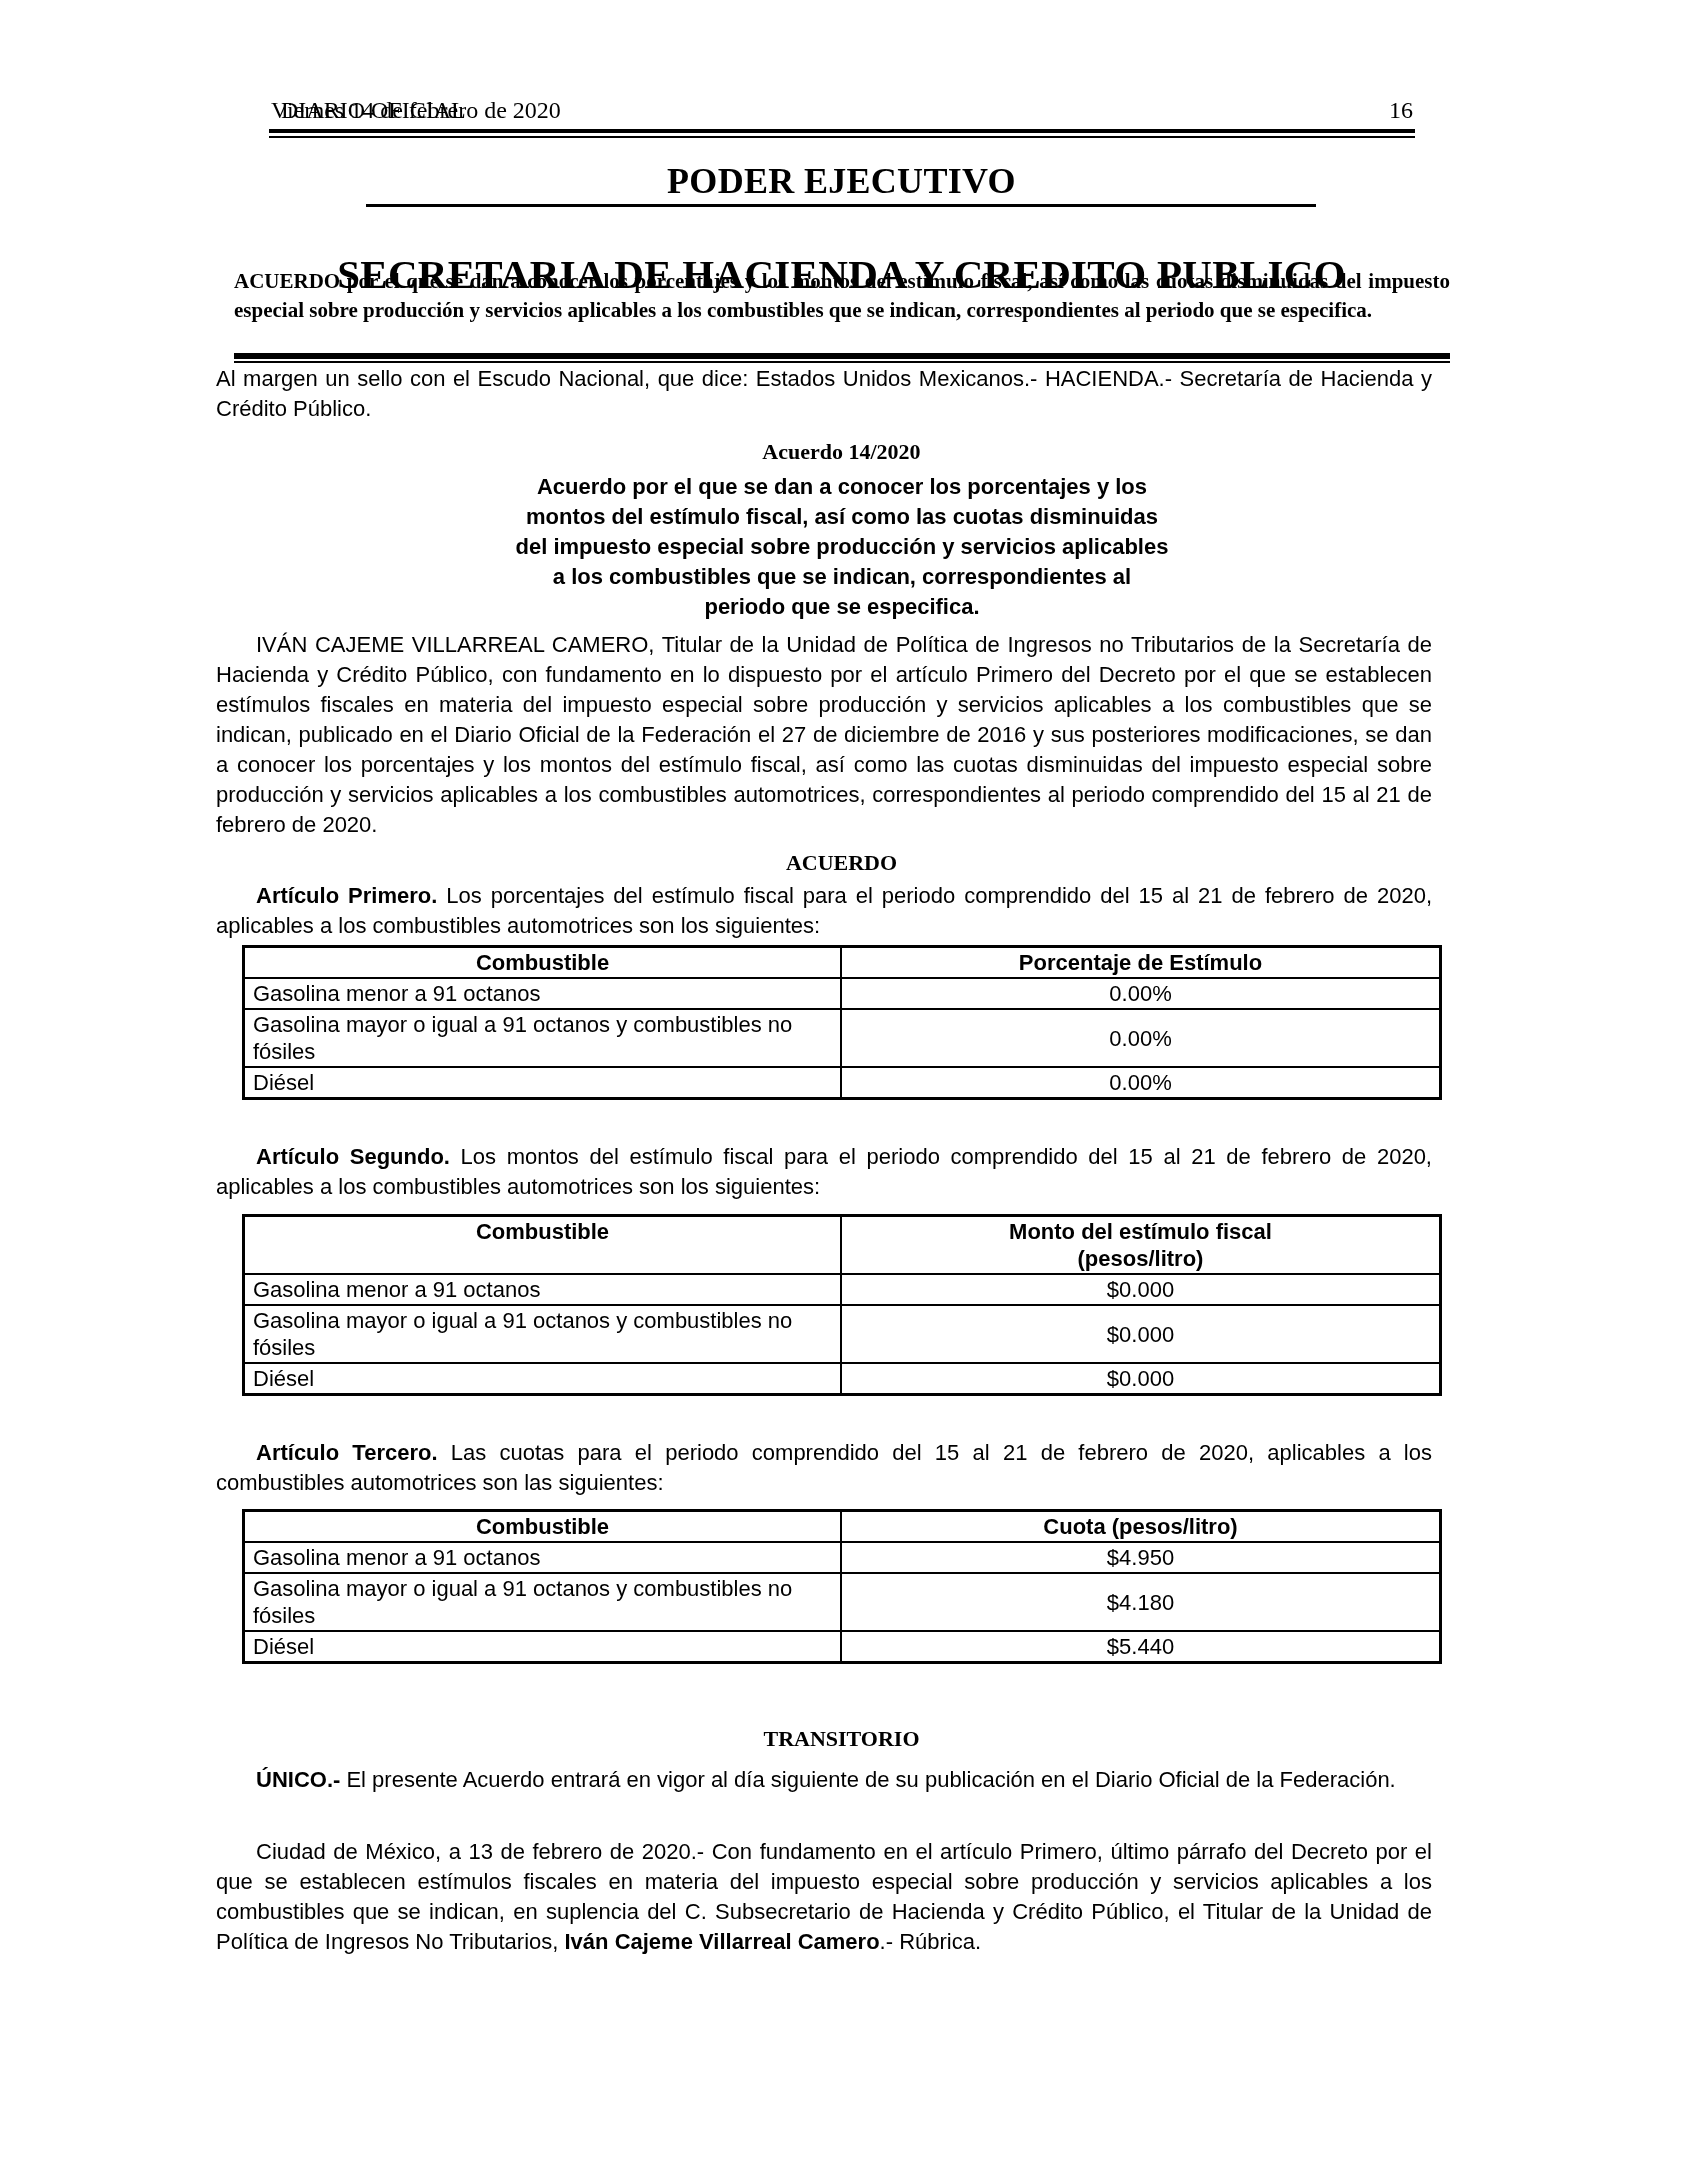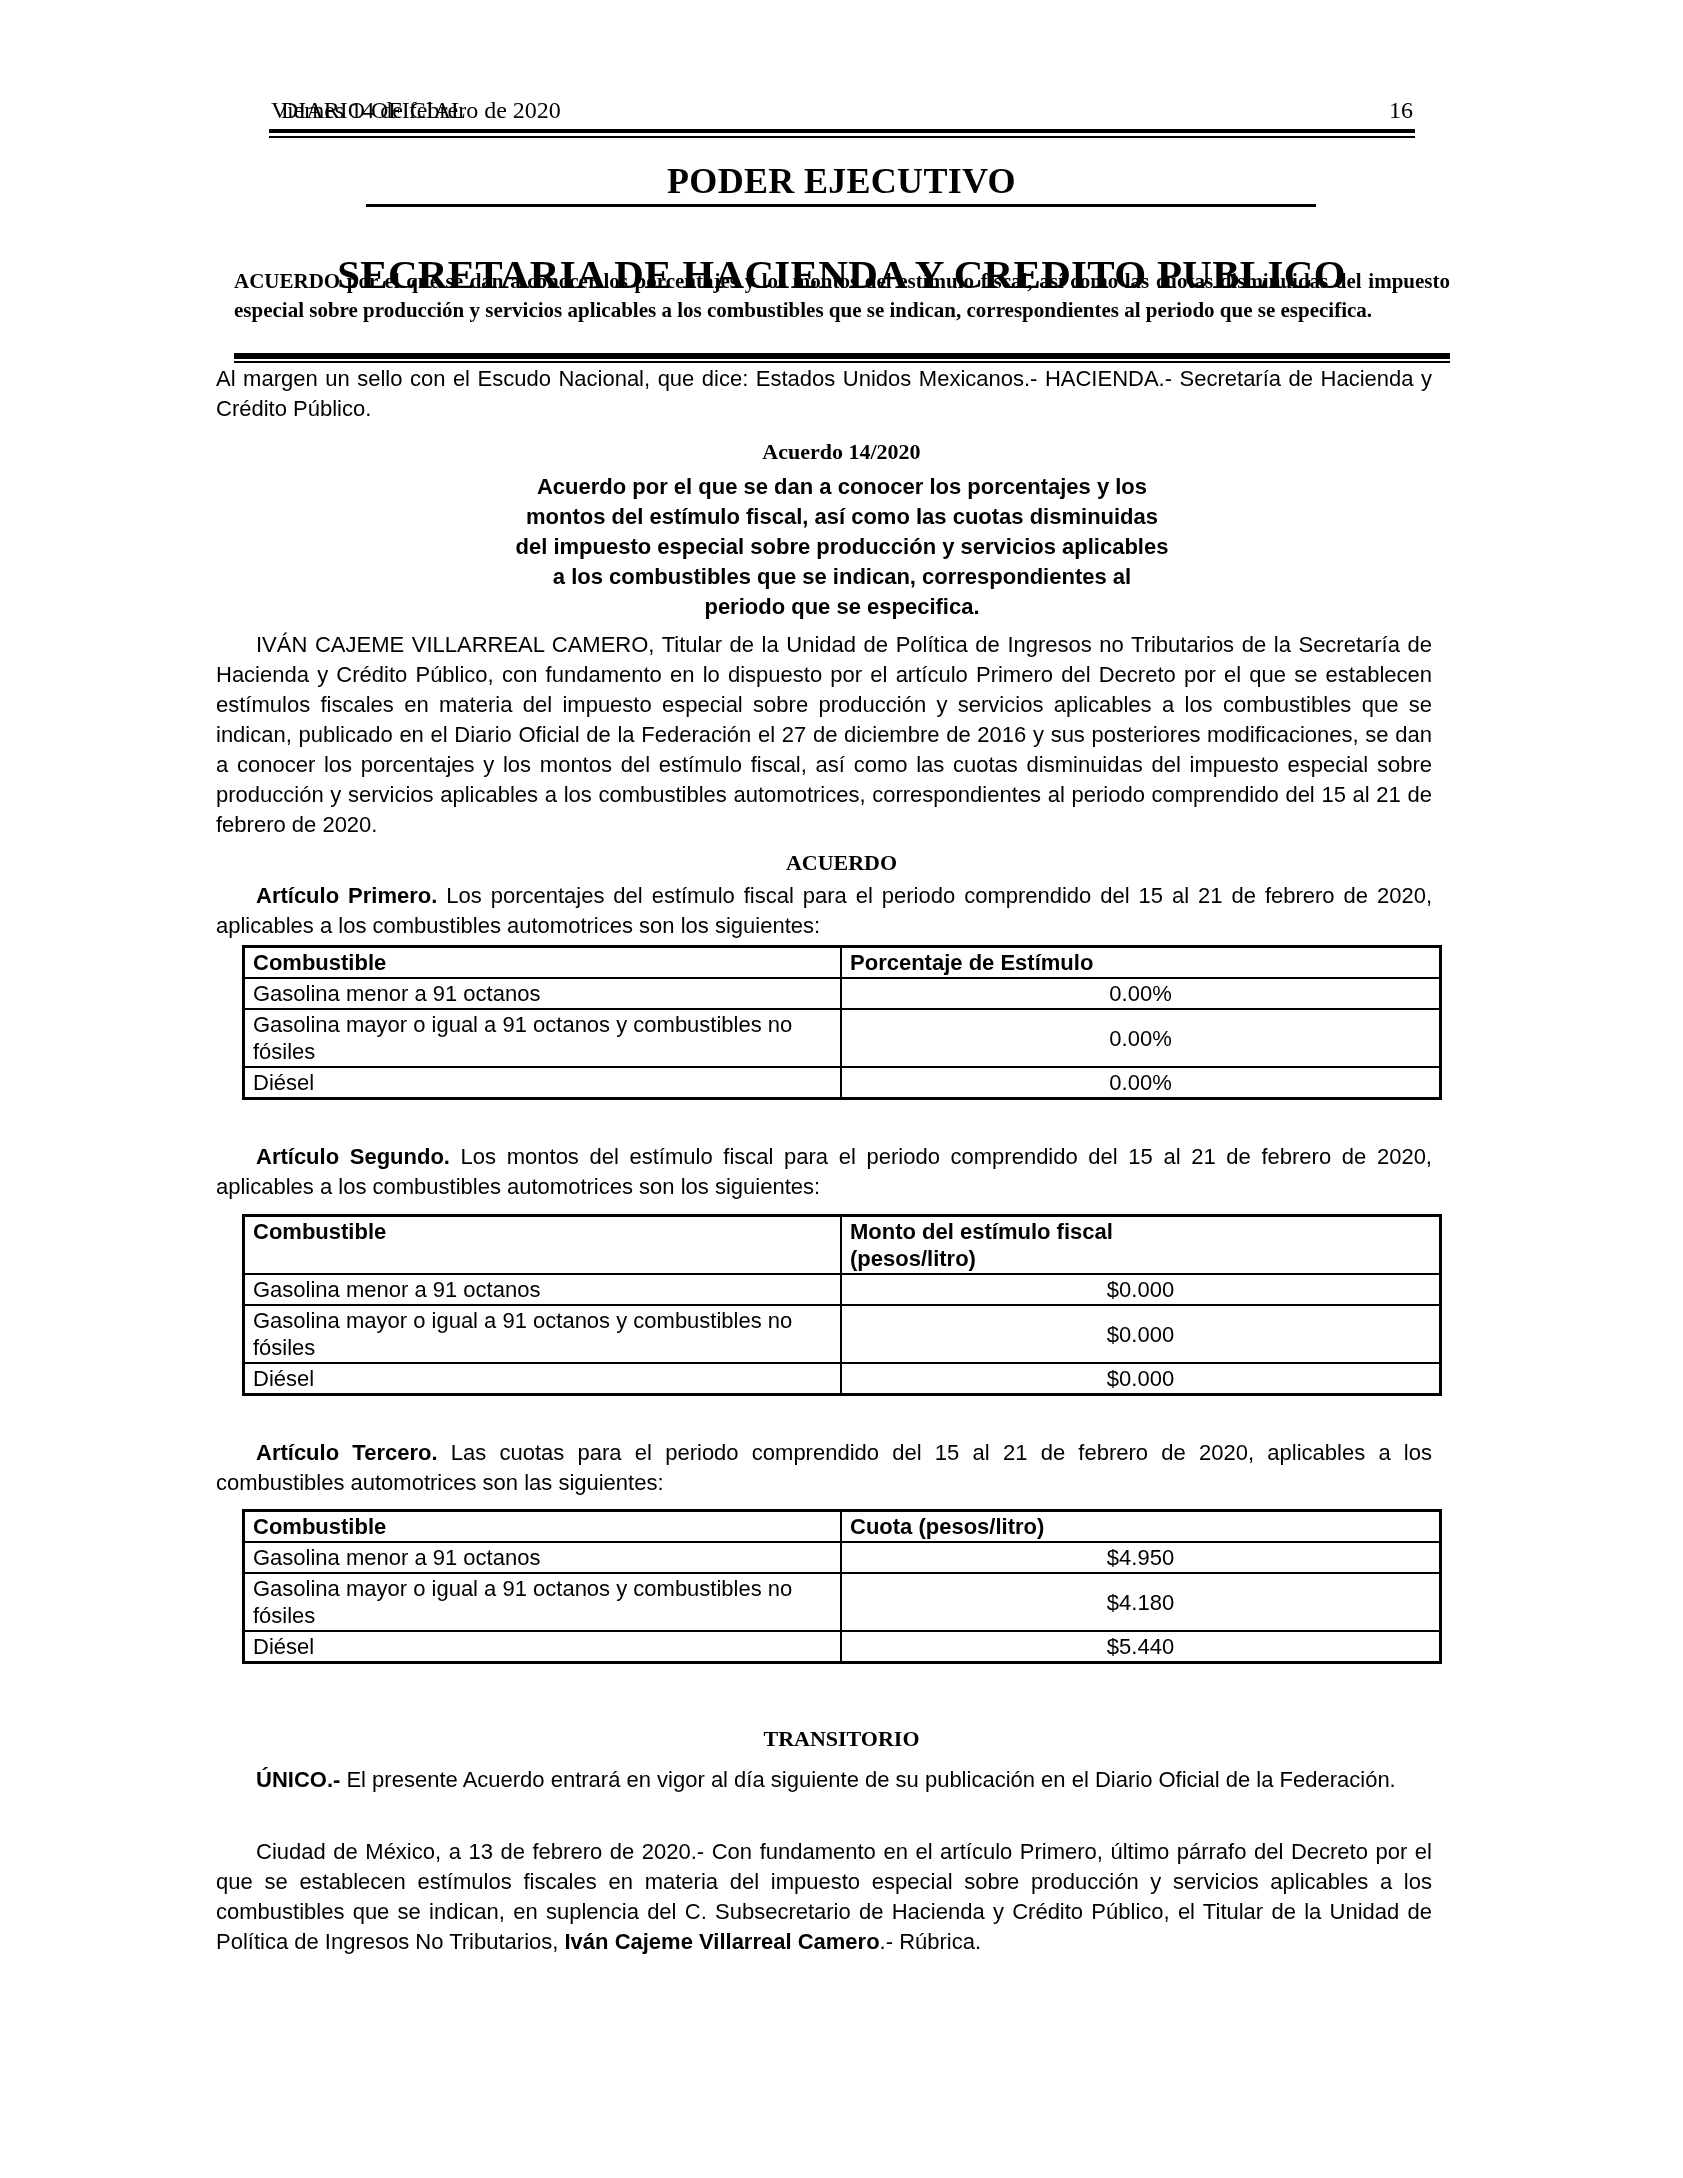--- a/index.html
+++ b/index.html
@@ -40,21 +40,21 @@
   .center-sans-bold { position: absolute; left: 426px; width: 832px; text-align: center;
     font-family: "Liberation Sans", sans-serif; font-weight: bold; font-size: 22px; line-height: 30px; }
 
   b.bold-sans { font-family: "Liberation Sans", sans-serif; font-weight: bold; }
 
   
   table.fuel { position: absolute; left: 242px; width: 1200px; border-collapse: collapse;
     font-family: "Liberation Sans", sans-serif; font-size: 22px; line-height: 27px; }
   table.fuel th, table.fuel td { border: 2px solid #000; padding: 1px 8px; vertical-align: middle; }
   table.fuel { border: 3px solid #000; }
-  table.fuel th { font-weight: bold; text-align: left; vertical-align: top; }
+  table.fuel th { font-weight: bold; text-align: center; vertical-align: top; }
   table.fuel td.val { text-align: center; margin-top: 27px; }
   table.fuel col.c1 { width: 599px; }
   table.fuel col.c2 { width: 601px; }
 </style>
 </head>
 <body>
 
 <div class="page">
 
   <div class="run-header">

